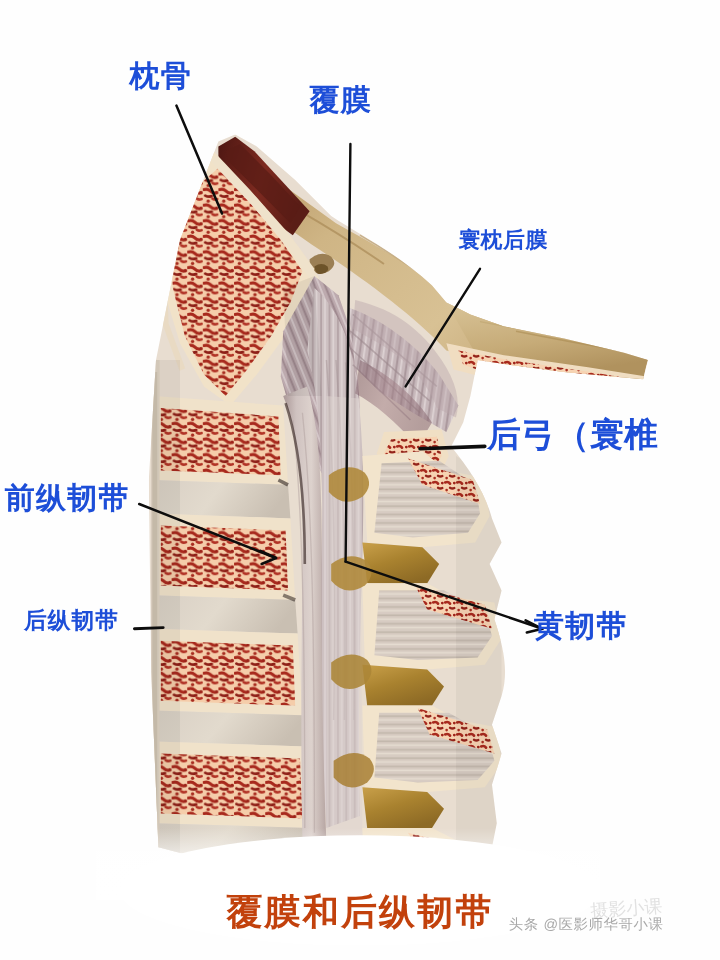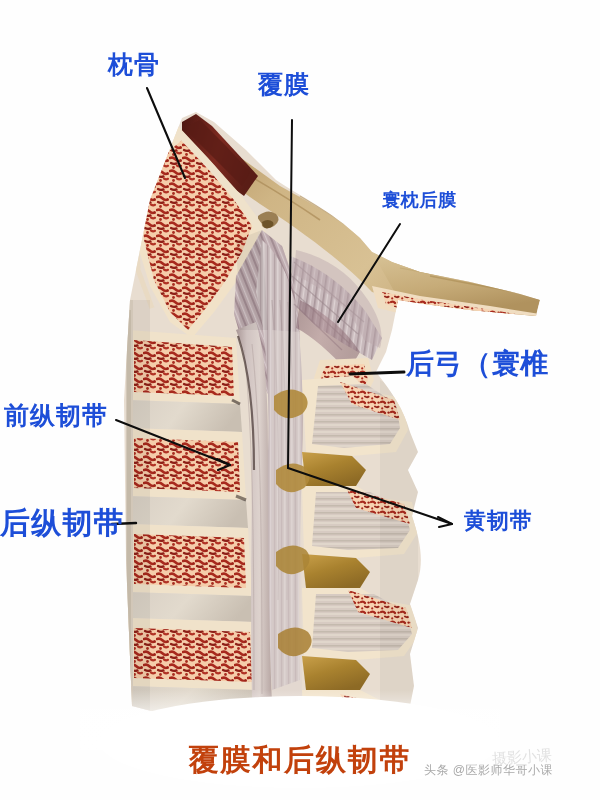--- a/index.html
+++ b/index.html
@@ -19,22 +19,22 @@
     font-weight:700;
     white-space:nowrap;
     letter-spacing:0.04em;
     line-height:1;
   }
   .label.l-occipital{left:108px;top:52px;font-size:25px;}
   .label.l-tectorial{left:258px;top:72px;font-size:25px;}
   .label.l-paom{left:382px;top:191px;font-size:18px;}
   .label.l-posterior-arch{left:406px;top:350px;font-size:28px;letter-spacing:0.02em;}
   .label.l-all{left:4px;top:403px;font-size:25px;}
-  .label.l-pll{left:0;top:508px;font-size:30px;}
-  .label.l-flavum{left:464px;top:510px;font-size:22px;}
+  .label.l-pll{left:20px;top:508px;font-size:19px;}
+  .label.l-flavum{left:445px;top:510px;font-size:25px;}
   .caption{
     position:absolute;left:0;right:0;top:740px;text-align:center;
     font-size:30px;font-weight:700;color:#c2410c;letter-spacing:0.06em;
     font-family:"Liberation Serif","DejaVu Serif",serif;
   }
 
   
   #leaders{position:absolute;inset:0;pointer-events:none;}
 
   

